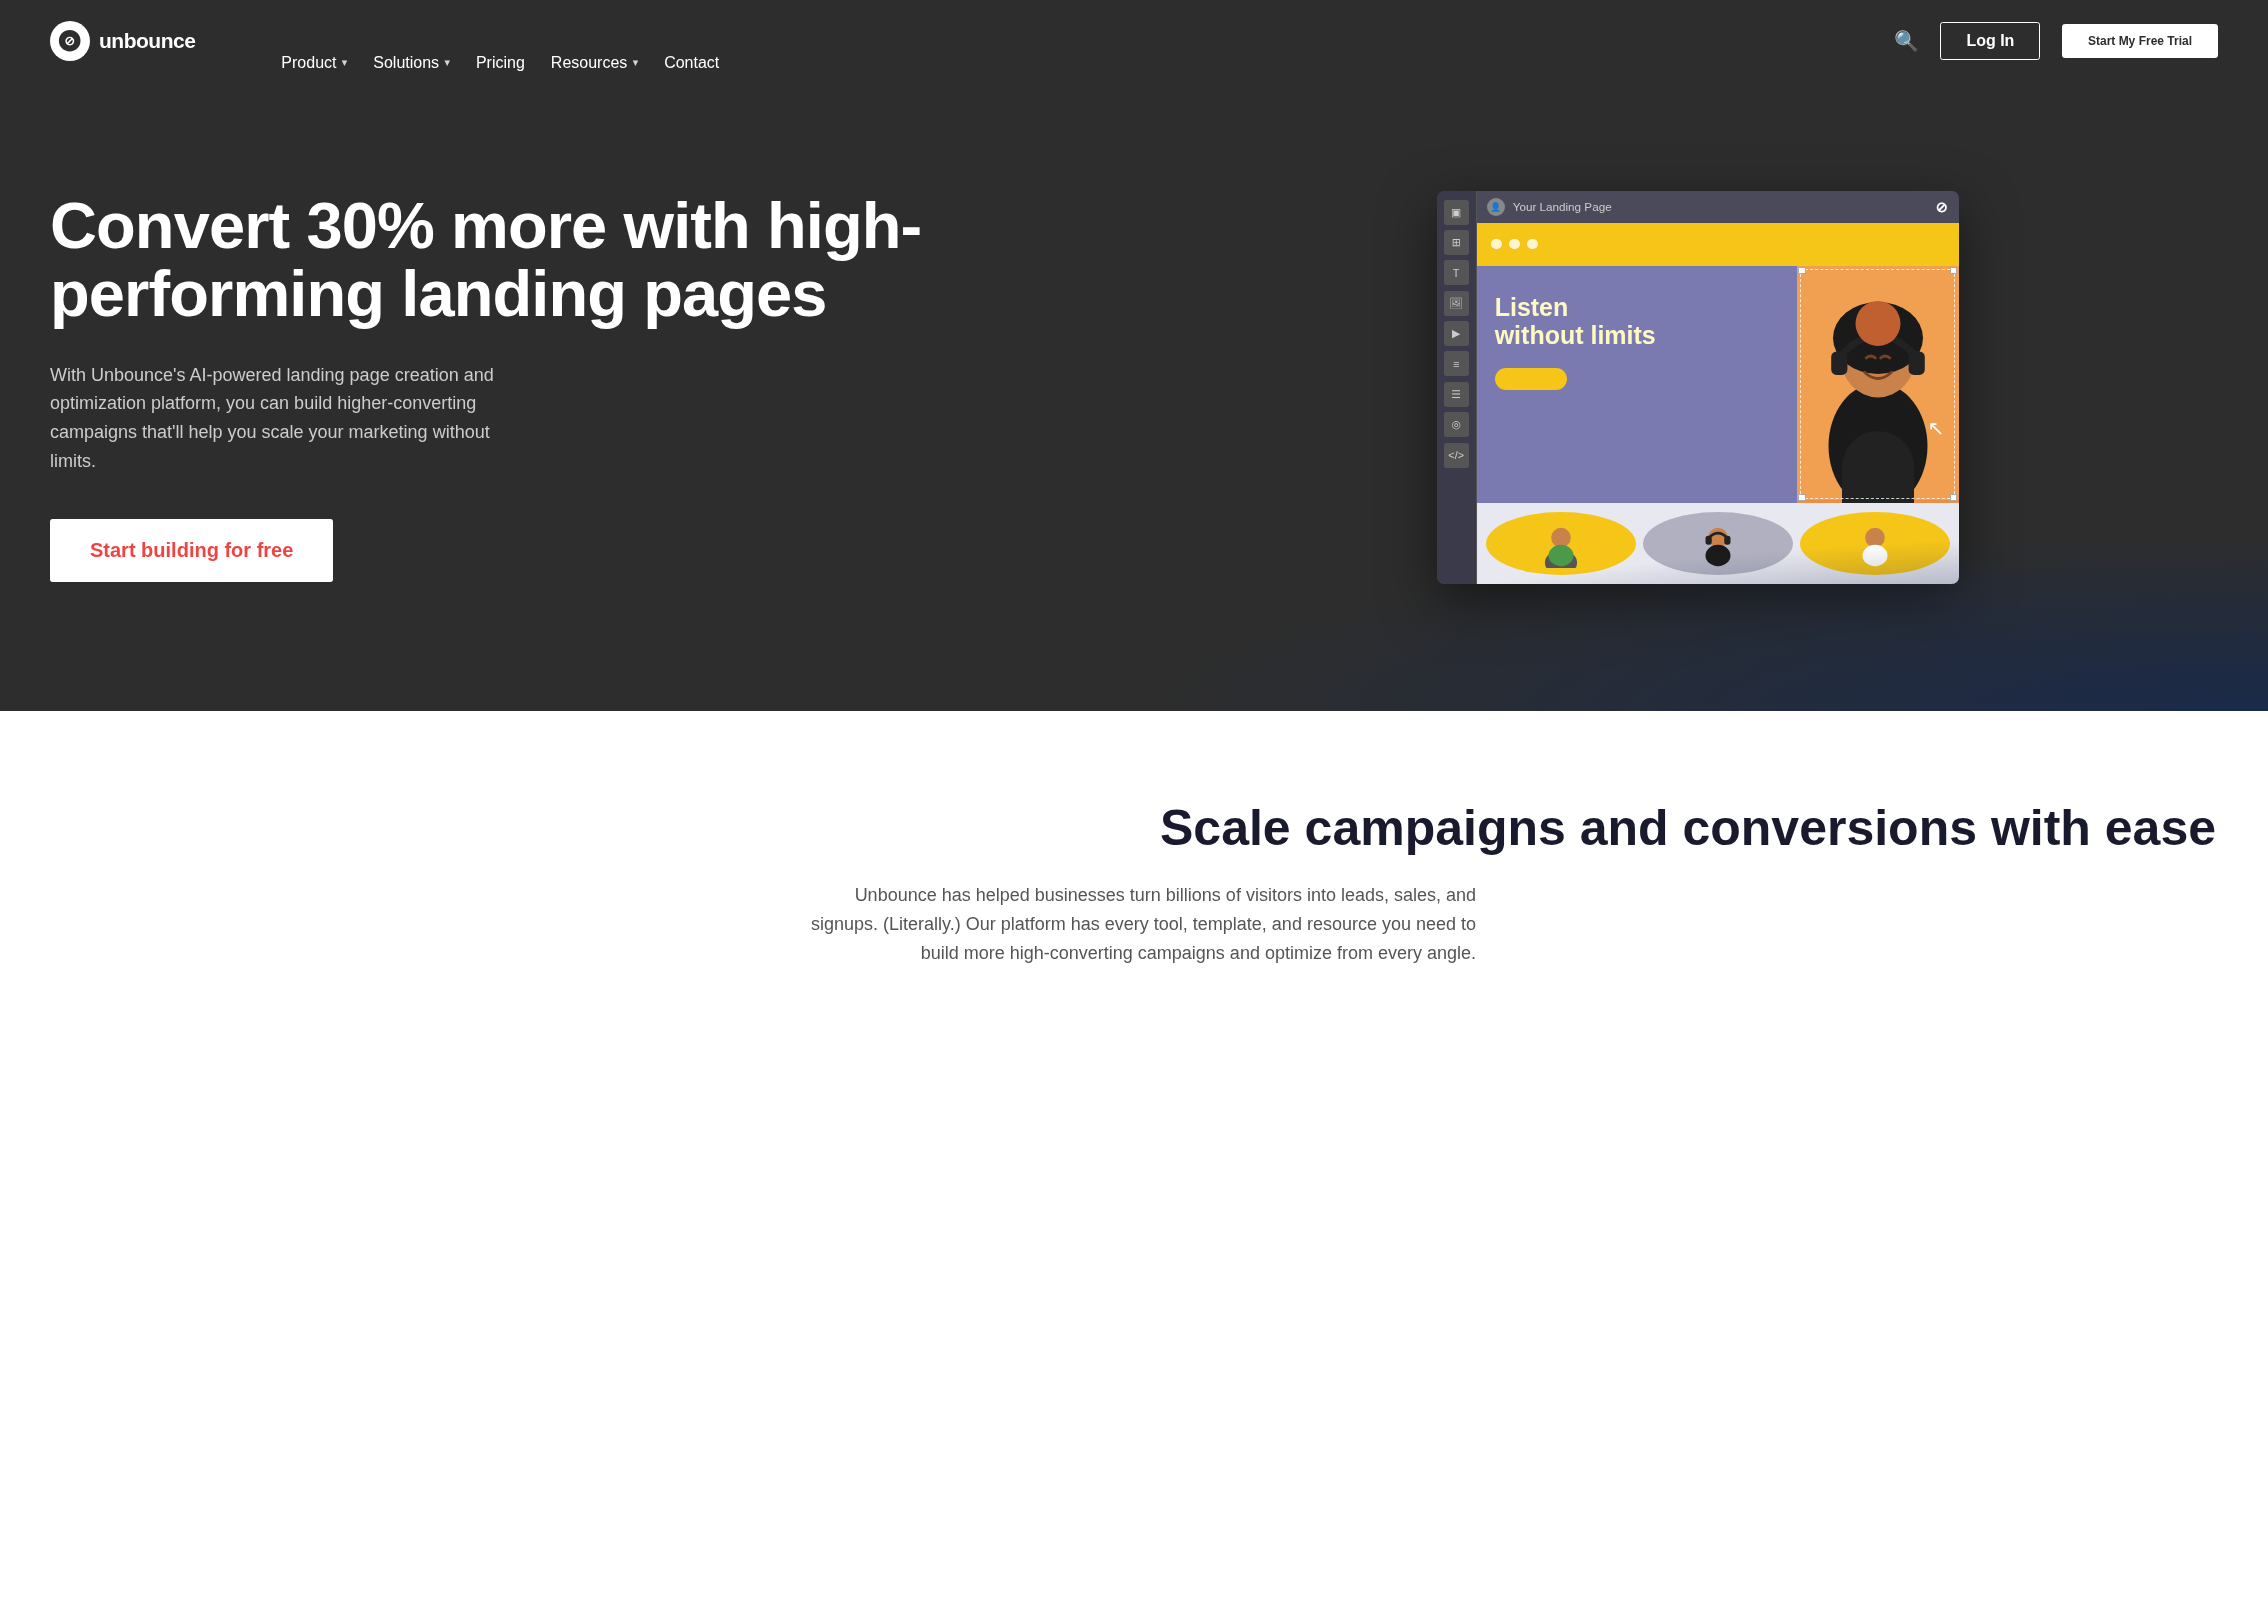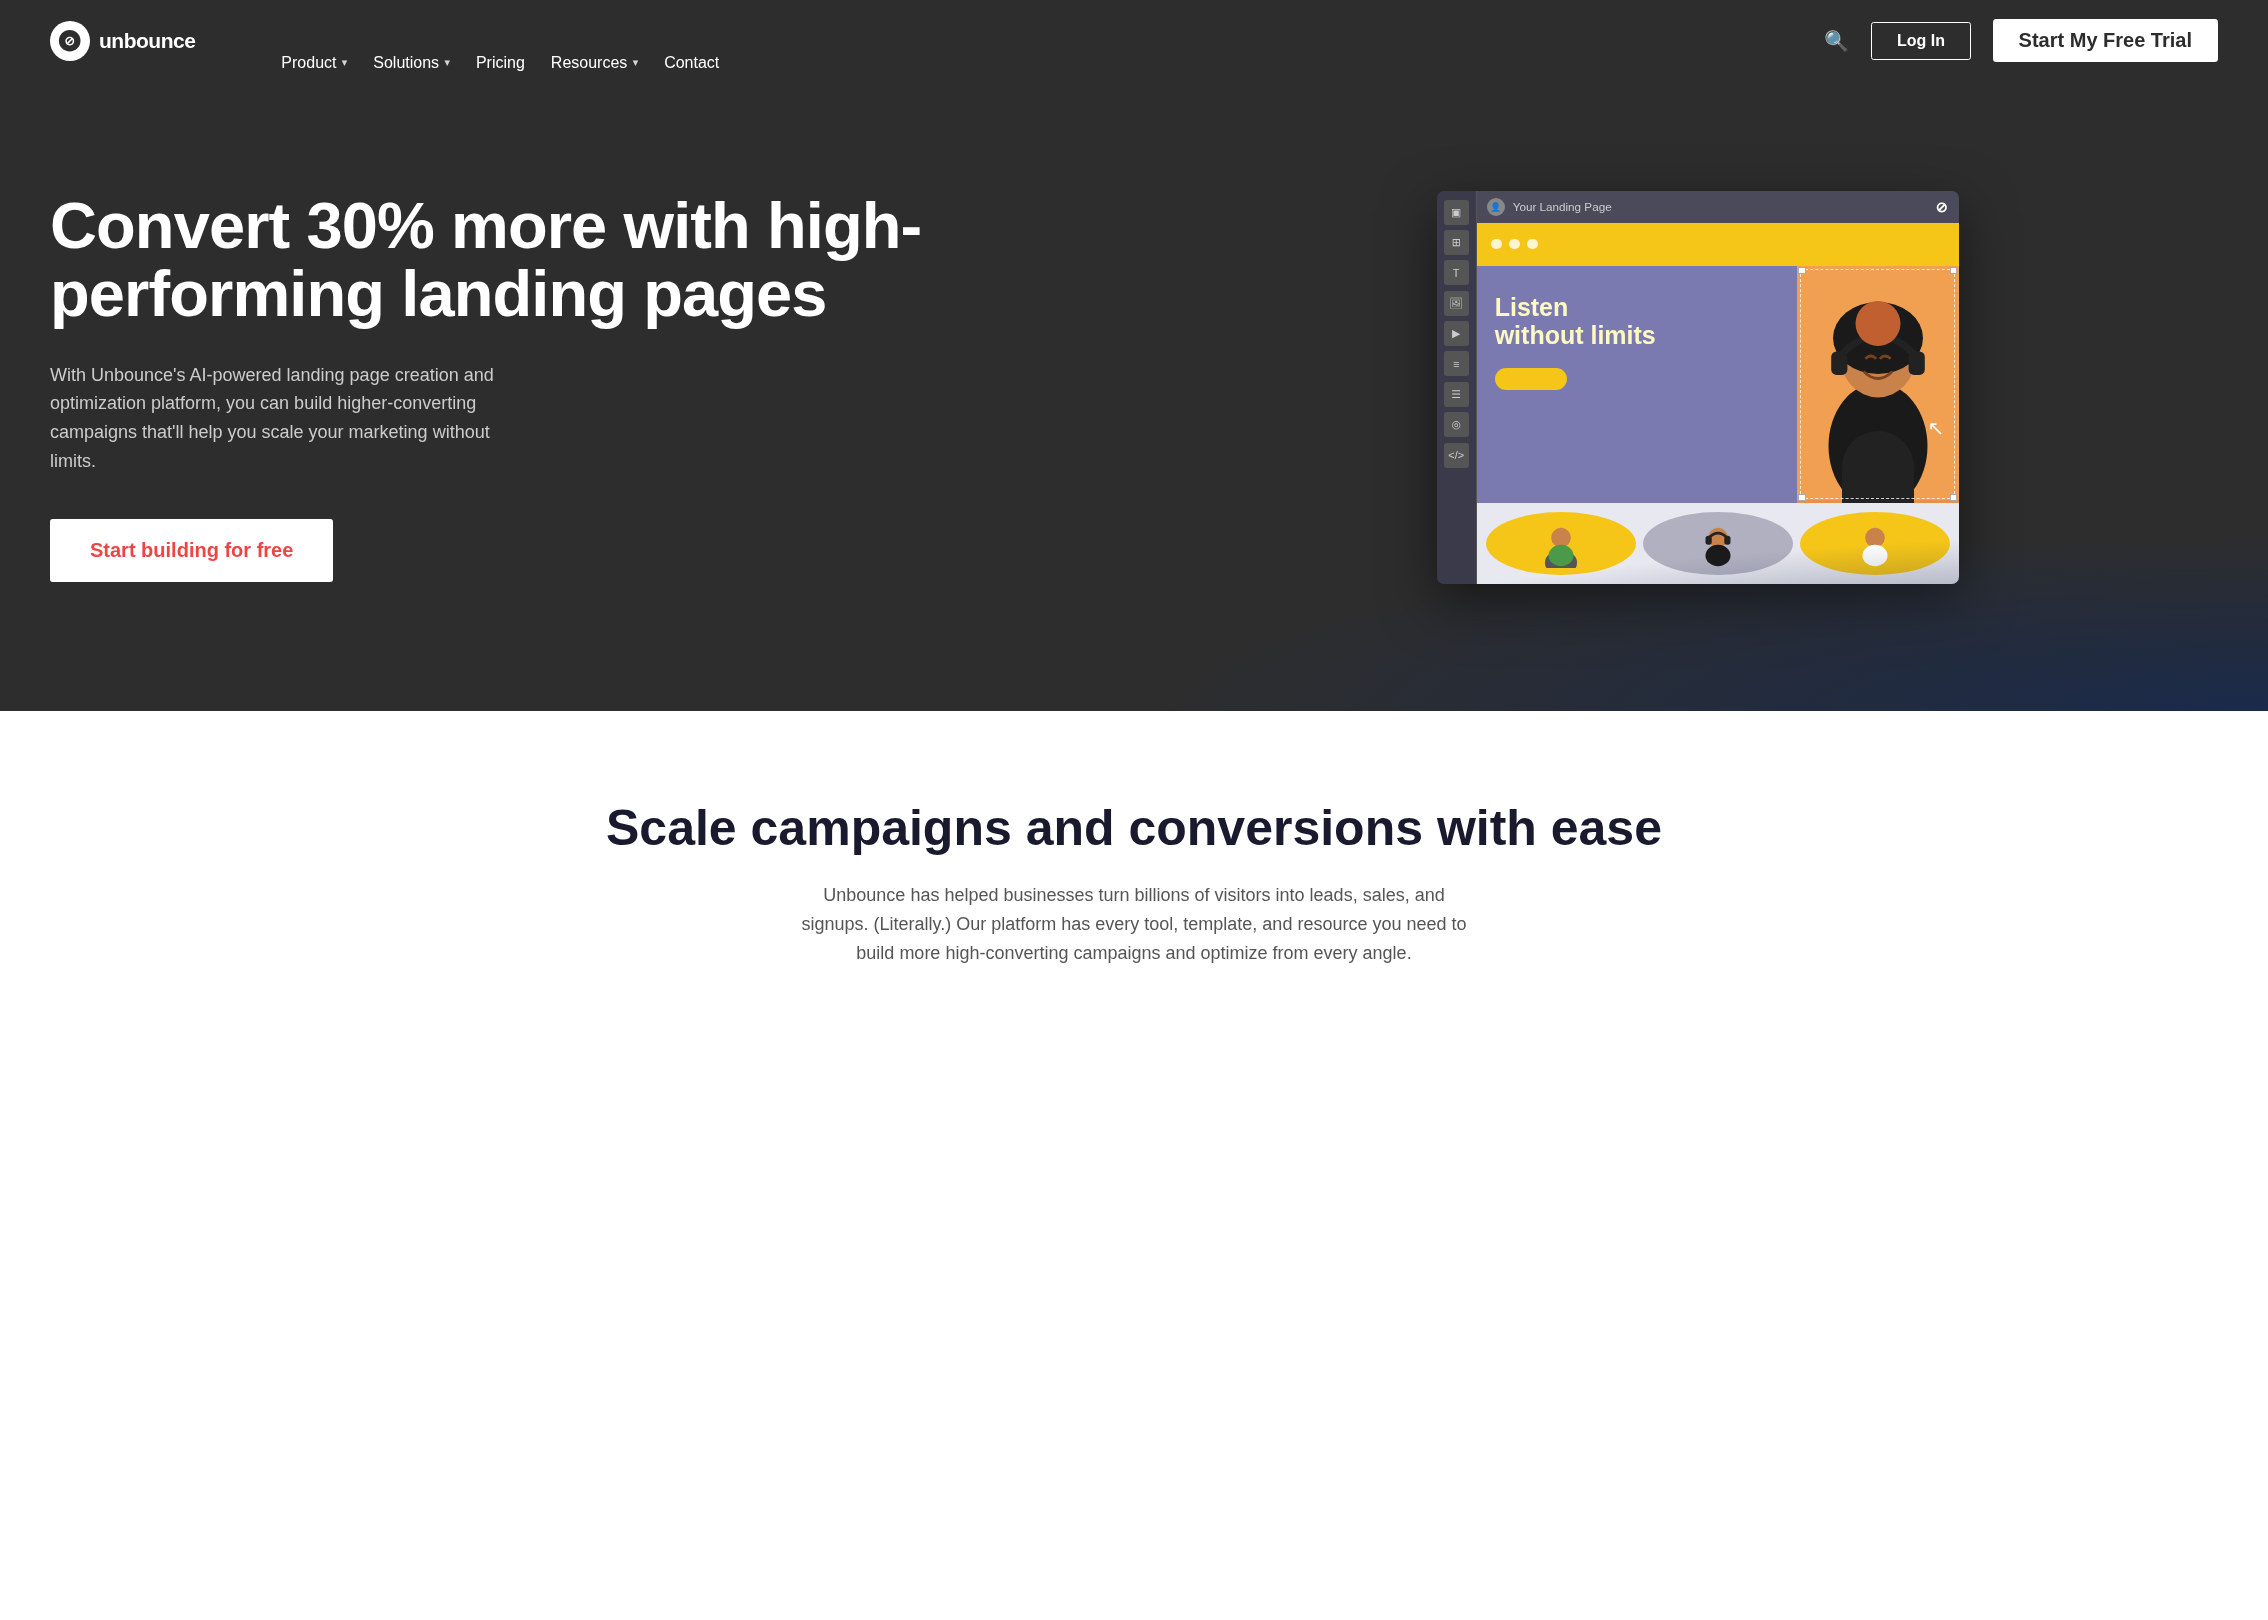--- a/index.html
+++ b/index.html
@@ -57,21 +57,21 @@
       cursor: pointer;
       border-radius: 2.7px;
       white-space: nowrap;
       text-align: center;
     }
     .btn-trial {
       background: #fff;
       border: 1.8px solid #fff;
       color: #2d2d2d;
       padding: 9px 25px;
-      font-size: 20px;
+      font-size: 12px;
       font-weight: 700;
       cursor: pointer;
       border-radius: 2.7px;
       white-space: nowrap;
     }
 
     
     .hero {
       background: #2d2d2d;
       min-height: 630px;
@@ -271,22 +271,22 @@
       bottom: 63px;
       right: 14.4px;
       font-size: 20px;
       color: #fff;
       pointer-events: none;
     }
 
     
     .section-scale {
       background: #fff;
-      padding: 90px 72px 72px;
-      text-align: center;
+      padding: 90px 52px 72px;
+      text-align: right;
     }
     .section-scale h2 {
       font-size: 50px;
       font-weight: 800;
       color: #1a1a2e;
       margin-bottom: 25px;
       line-height: 1.1;
     }
     .section-scale p {
       color: #555;

